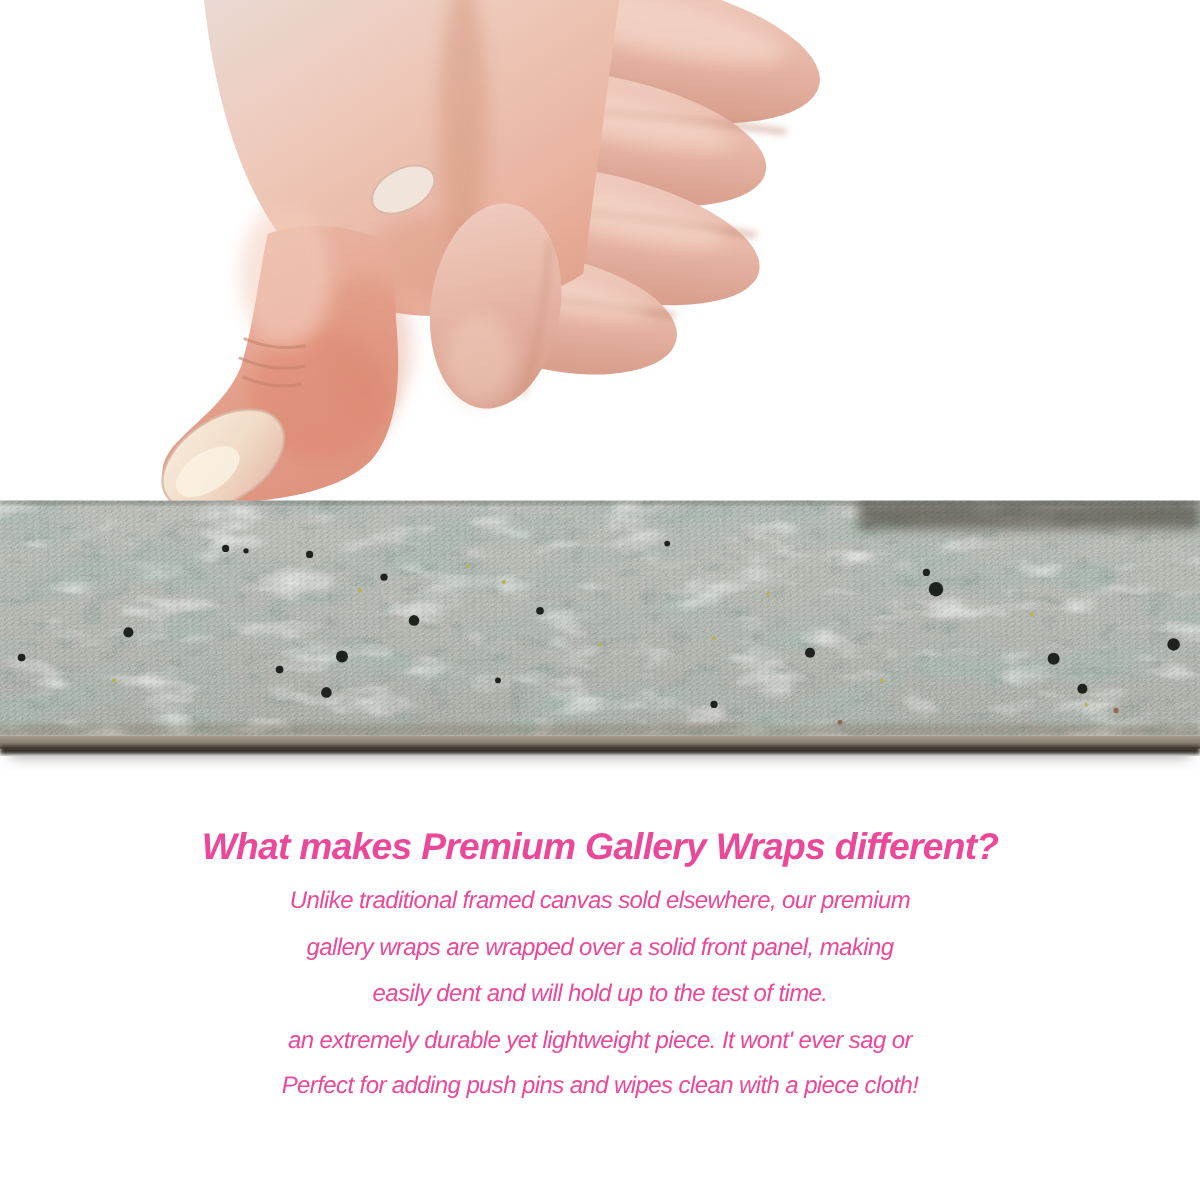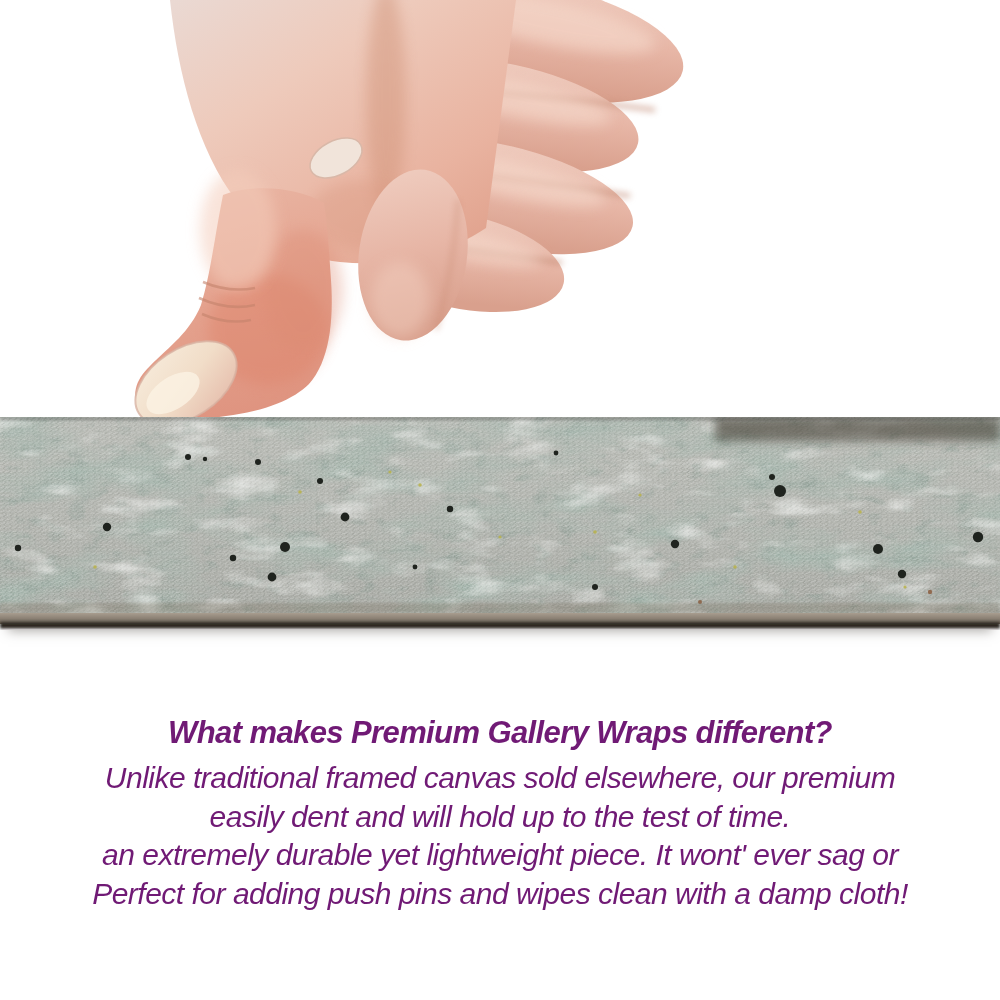--- a/index.html
+++ b/index.html
@@ -12,30 +12,30 @@
   }
   .hand-wrap{
     position:absolute;left:118px;top:0;width:584px;height:424px;
   }
   .canvas-strip{
     position:absolute;left:0;top:417px;width:1000px;height:213px;
     box-shadow:0 9px 11px -8px rgba(90,85,78,.5);
   }
   .canvas-strip svg{display:block;}
   .caption{
-    position:absolute;left:0;top:710px;width:1000px;
-    text-align:center;color:#701a75;
+    position:absolute;left:0;top:683px;width:1000px;
+    text-align:center;color:#ec4899;
   }
   .caption h2{
     margin:0;font-size:31px;line-height:46px;font-weight:600;
     font-style:italic;letter-spacing:-0.6px;
   }
   .caption .body-lines{margin-top:3px;}
   .caption p{
-    margin:0;font-size:30px;line-height:38.6px;font-weight:400;
+    margin:0;font-size:20px;line-height:38.6px;font-weight:400;
     font-style:italic;letter-spacing:-0.5px;
   }
 </style>
 </head>
 <body>
 
 <div class="stage">
 
   <div class="hand-wrap">
     <svg width="584" height="424" viewBox="0 0 584 424">
@@ -241,19 +241,20 @@
         <rect x="0" y="196" width="1000" height="11" fill="url(#edgeBand)"></rect>
         <rect x="0" y="205" width="1000" height="6.5" fill="url(#edgeDark)" filter="url(#blur2)"></rect>
       </g>
     </svg>
   </div>
 
   <div class="caption">
     <h2>What makes Premium Gallery Wraps different?</h2>
     <div class="body-lines">
       <p>Unlike traditional framed canvas sold elsewhere, our premium</p>
+      <p>gallery wraps are wrapped over a solid front panel, making</p>
       <p>easily dent and will hold up to the test of time.</p>
       <p>an extremely durable yet lightweight piece. It wont' ever sag or</p>
-      <p>Perfect for adding push pins and wipes clean with a damp cloth!</p>
+      <p>Perfect for adding push pins and wipes clean with a piece cloth!</p>
     </div>
   </div>
 
 </div>
 
 </body></html>

